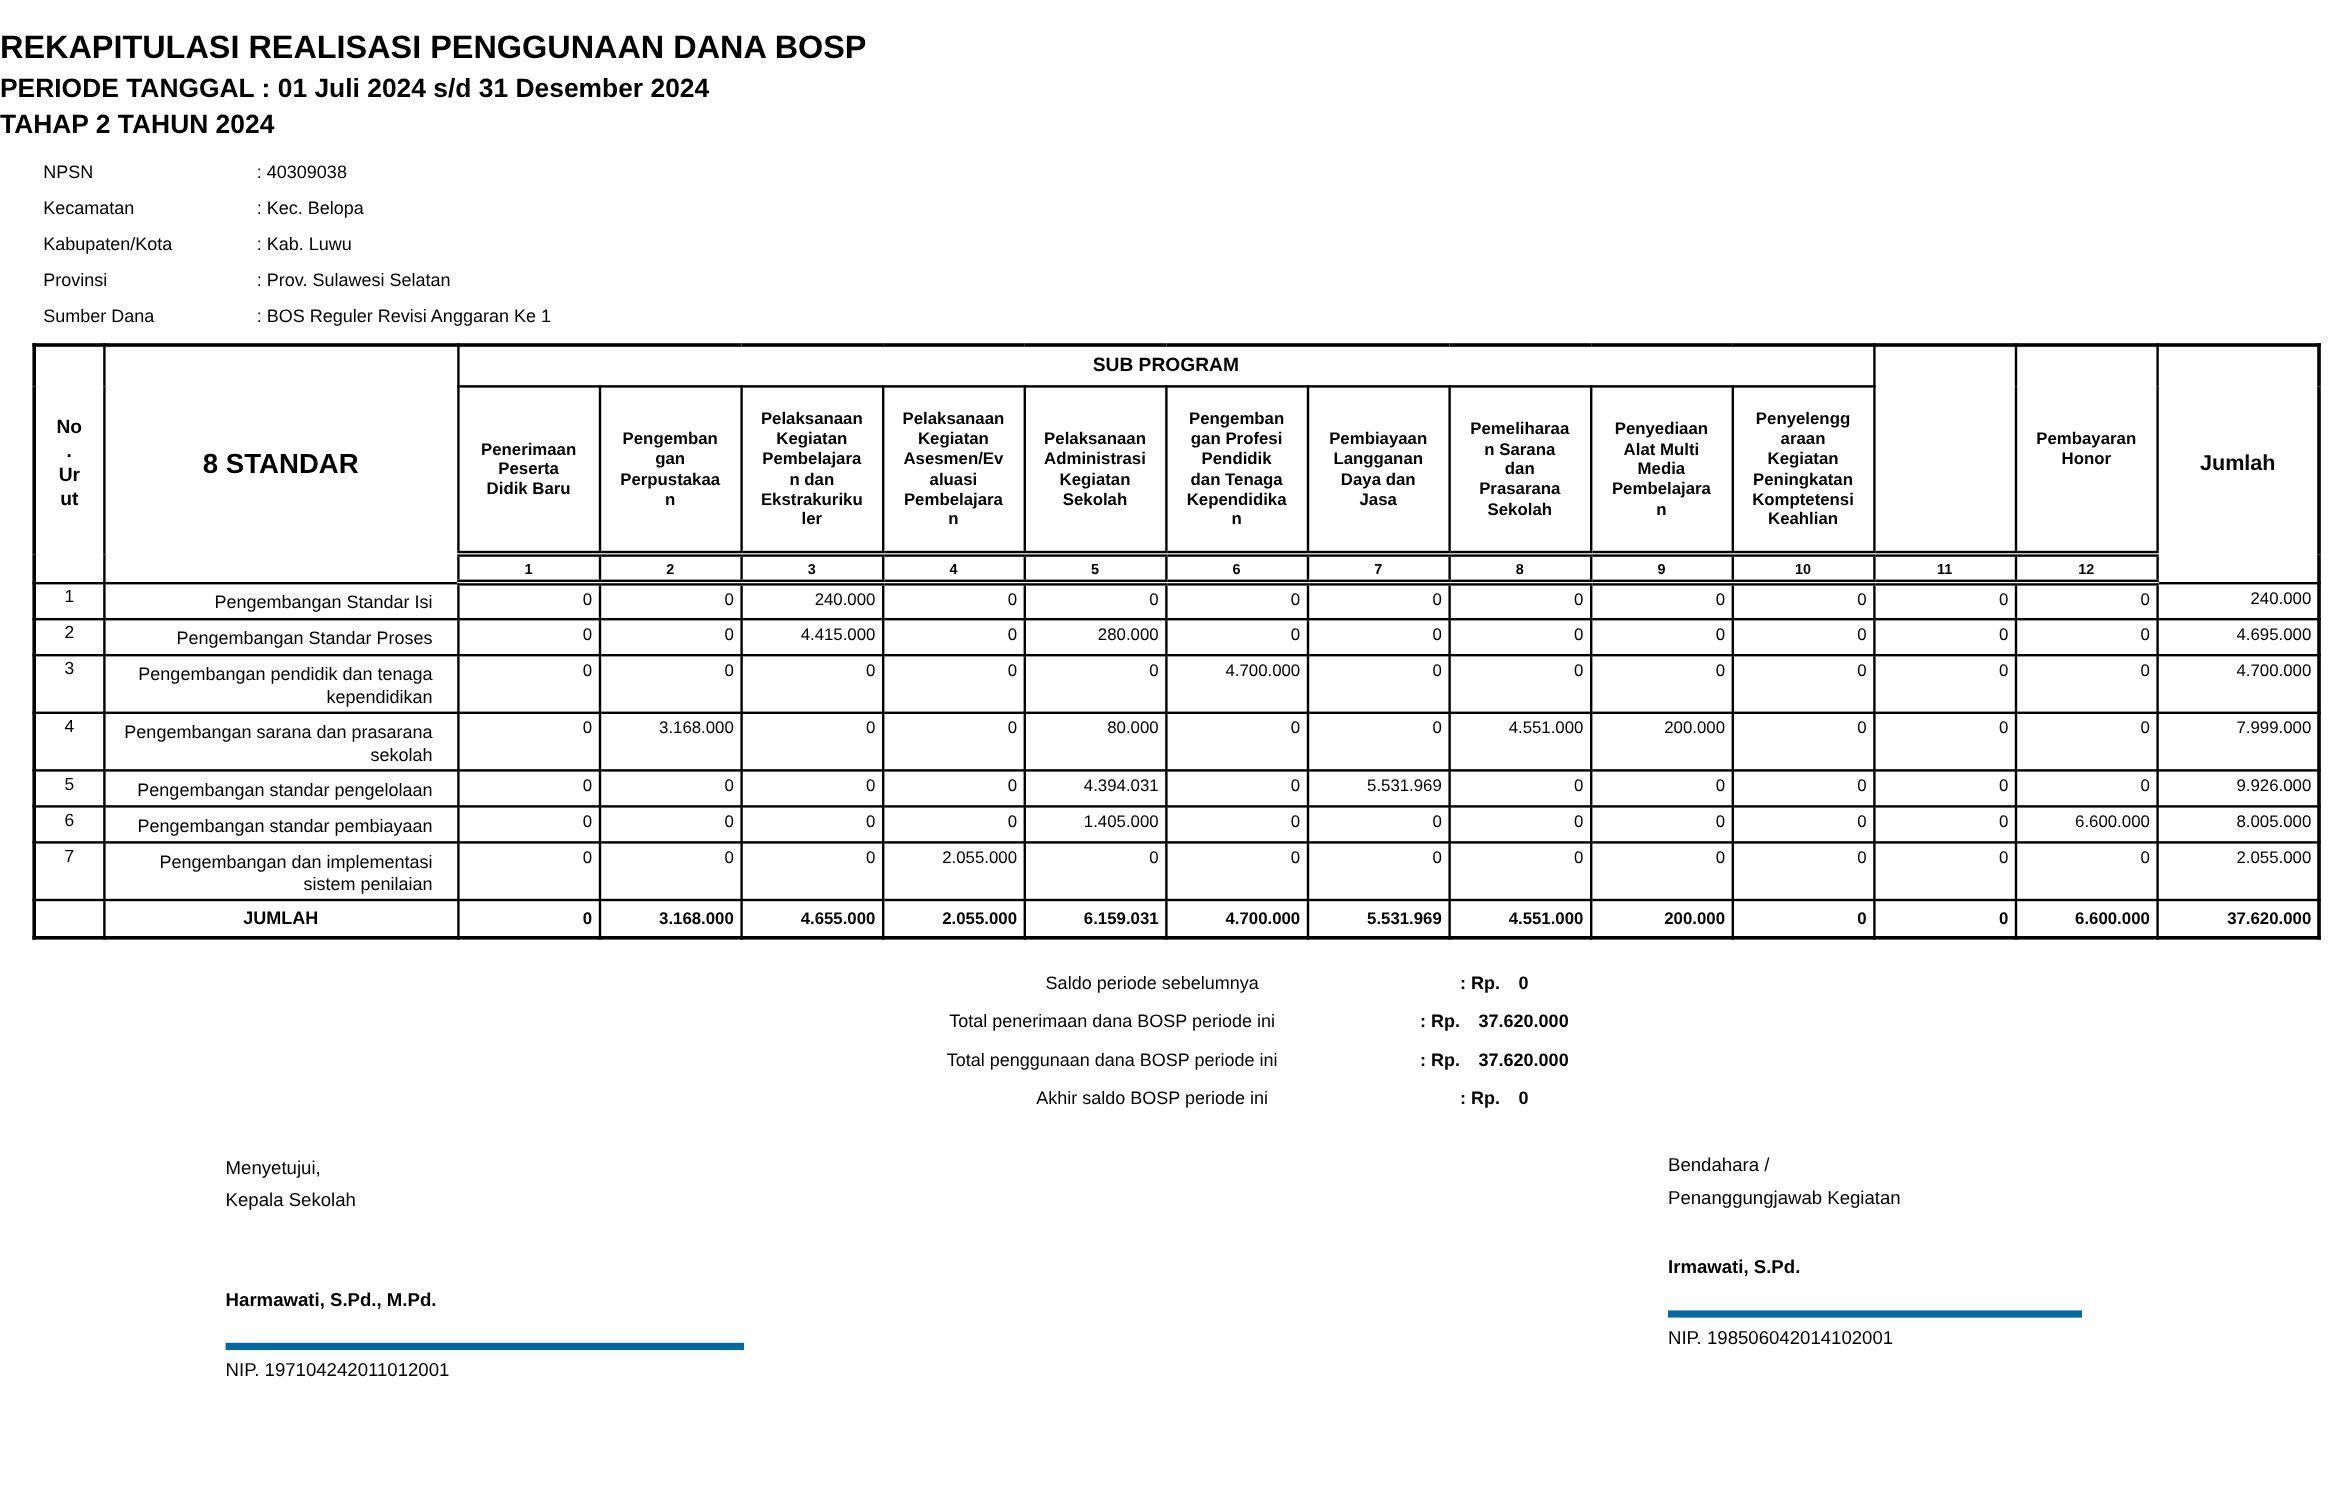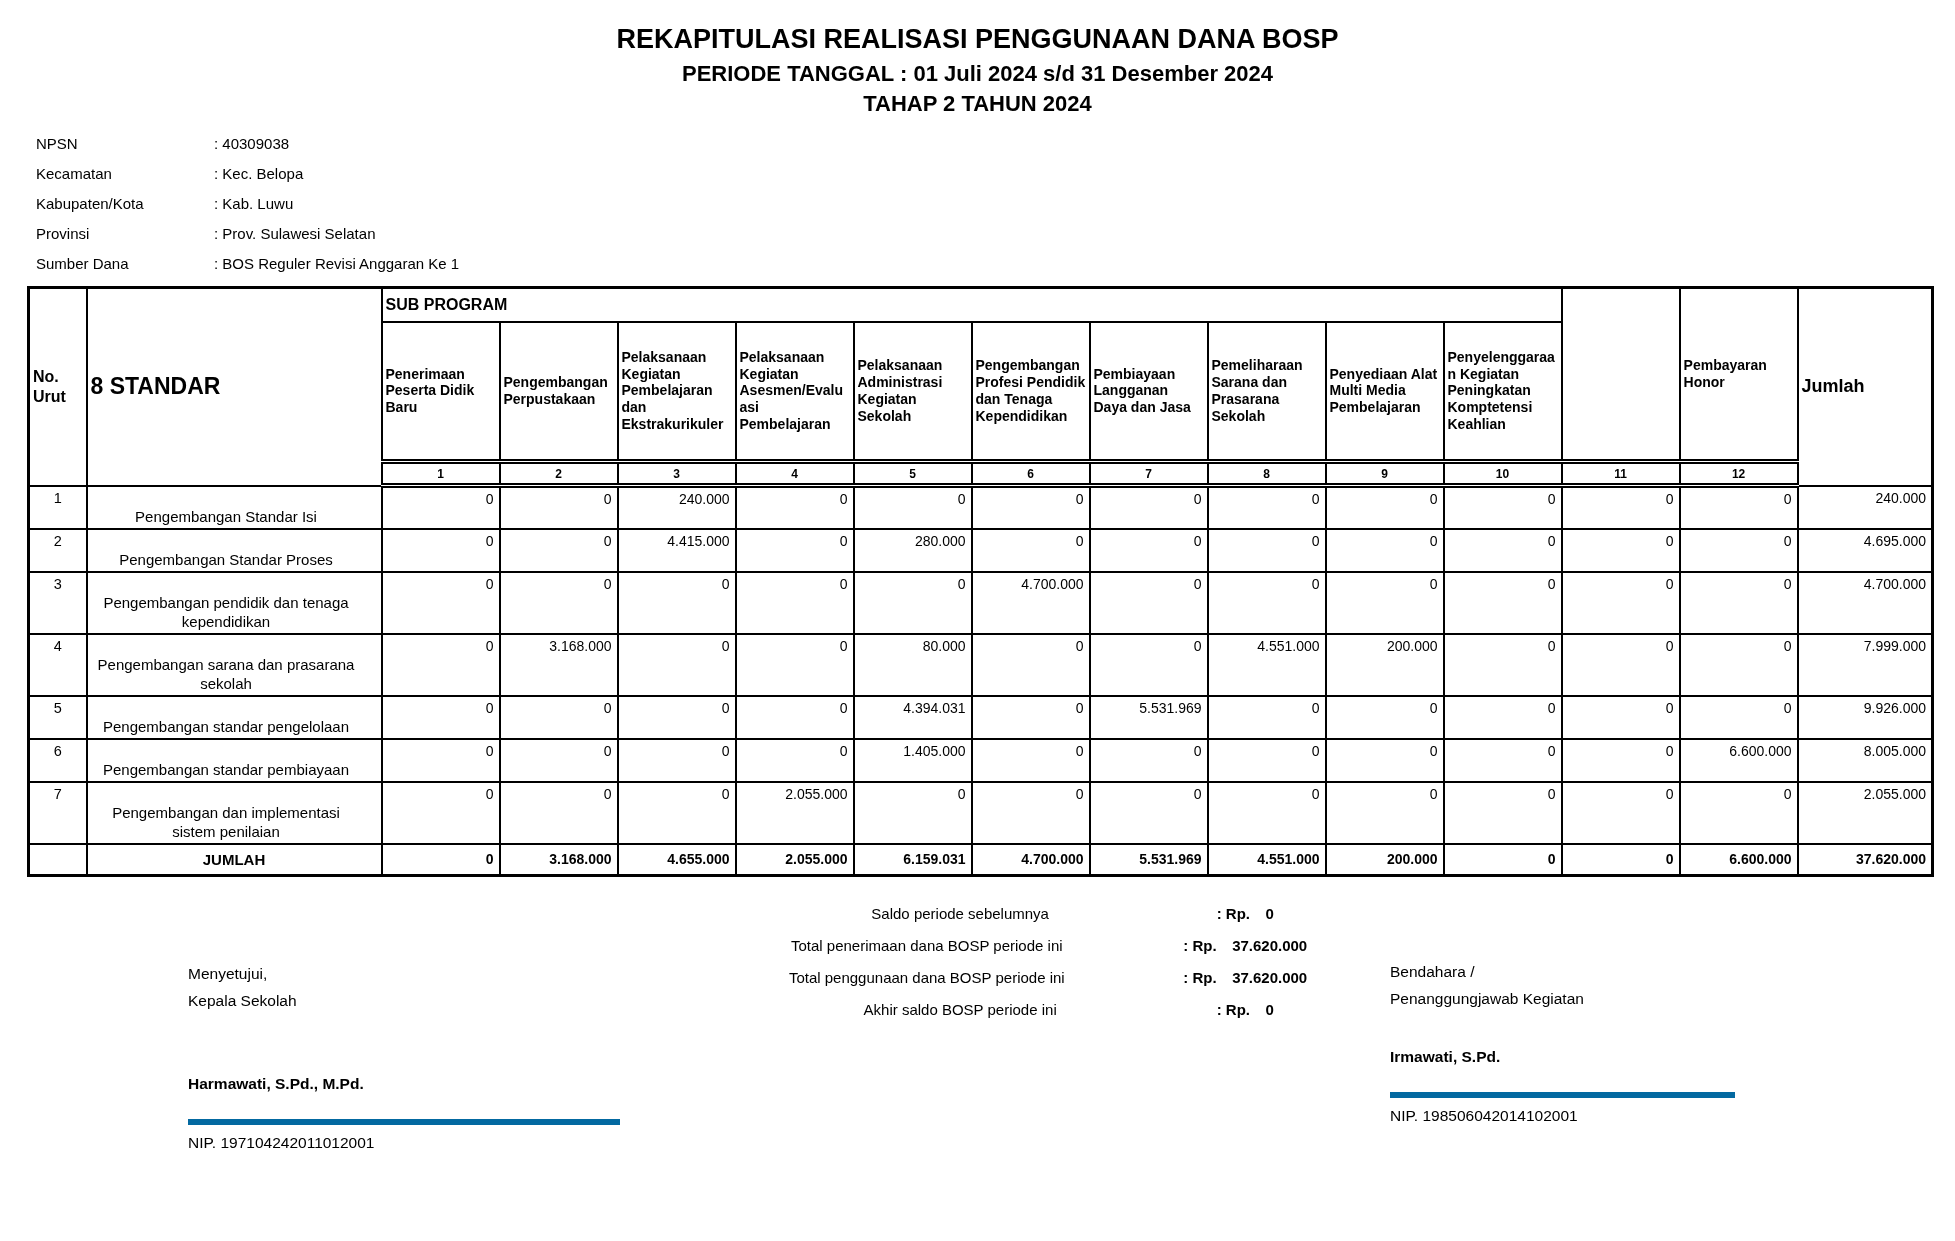--- a/index.html
+++ b/index.html
@@ -6,21 +6,21 @@
   html, body { background: #ffffff; }
   body {
     width: 1955px; height: 1241px;
     font-family: "Liberation Sans", sans-serif;
     color: #000;
     position: relative;
     overflow: hidden;
   }
 
   
-  .title-block { text-align: center; padding-top: 24px; }
+  .title-block { padding-top: 24px; }
   .doc-title  { font-size: 27px; font-weight: bold; }
   .doc-period { font-size: 22px; font-weight: bold; margin-top: 6px; }
   .doc-phase  { font-size: 22px; font-weight: bold; margin-top: 4px; }
 
   
   .info-block { margin: 18px 0 0 36px; font-size: 15px; }
   .info-row { display: flex; margin-bottom: 13px; gap: 45px; }
   .info-label { width: 133px; flex: 0 0 133px; }
   .info-value { white-space: pre; }
 
@@ -32,41 +32,41 @@
     width: 1904px;
     border: 3px solid #000;
   }
   table.bosp th, table.bosp td {
     border: 2px solid #000;
     overflow: hidden;
     word-wrap: break-word;
     overflow-wrap: break-word;
   }
   thead th {
-    font-weight: bold; text-align: left; vertical-align: middle;
-    font-size: 14px; line-height: 1.2; padding: 2px 3px;
+    font-weight: bold; text-align: center; vertical-align: middle;
+    font-size: 14px; line-height: 1.2; padding: 2px 15px;
   }
   tr.row-a { height: 34px; }
   tr.row-b { height: 140px; }
   tr.row-c td {
     height: 24px; font-weight: bold; font-size: 12px; text-align: center;
     vertical-align: middle;
     border-top: 5px double #000;
     border-bottom: 5px double #000;
   }
   .th-no     { font-size: 16px; line-height: 1.25; }
   .th-standar{ font-size: 23px; margin-left: 17px; }
   .th-subprog{ font-size: 16px; }
   .th-jumlah { font-size: 18px; }
 
   tbody td { font-size: 14px; vertical-align: top; padding: 3px 5px; }
   tr.data-row { height: 30px; }
   tr.data-row .cell-no   { text-align: center; font-size: 14.5px; }
-  tr.data-row .cell-name { text-align: center; font-size: 15px; line-height: 19px;
-                           padding: 20px 20px 2px 4px; }
+  tr.data-row .cell-name { text-align: right; font-size: 15px; line-height: 19px;
+                           padding: 6px 20px 2px 4px; }
   .cell-val, .cell-total { text-align: right; }
   tr.total-row { height: 32px; }
   tr.total-row td { font-weight: bold; vertical-align: middle; }
   tr.total-row .cell-name { text-align: center; font-size: 15px; }
 
   
   .summary-block { margin: 28px 0 0 38px; font-size: 15px; text-align: center; }
   .summary-row { margin-bottom: 15px; }
   .summary-label { display: inline-block; width: 482px; }
   .summary-prefix { display: inline-block; width: 56px; font-weight: bold; }

